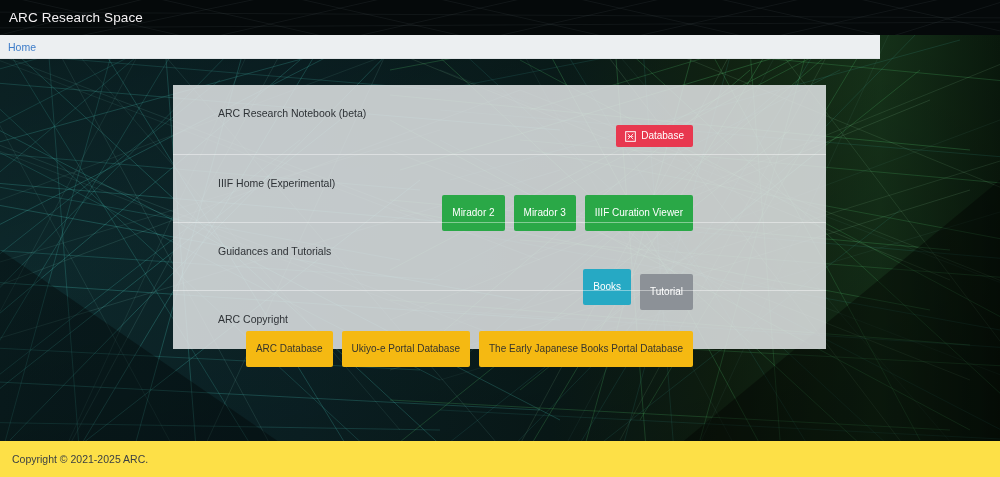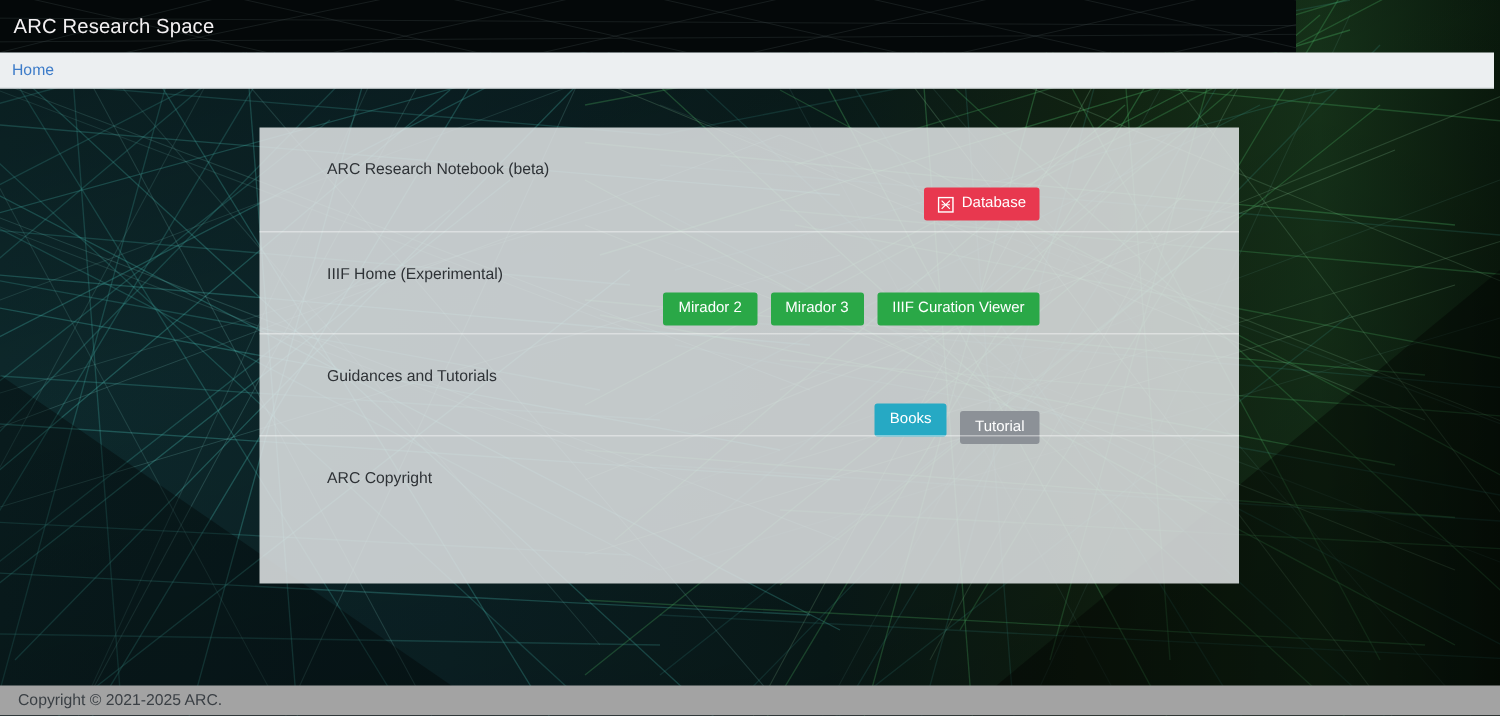--- a/index.html
+++ b/index.html
@@ -21,21 +21,21 @@
     position: absolute;
     left: 0; top: 0;
     width: 1000px; height: 477px;
     z-index: 0;
   }
 
   
   #navbar {
     position: absolute;
     left: 0; top: 0;
-    width: 864px;
+    width: 1000px;
     height: 35px;
     background: #05090a;
     z-index: 20;
     display: flex;
     align-items: center;
     overflow: hidden;
   }
   #navbar .navbar-bg {
     position: absolute;
     left: 0; top: 0; width: 1000px; height: 35px;
@@ -48,21 +48,21 @@
     font-size: 13.5px;
     margin-left: 9px;
     letter-spacing: 0.1px;
     white-space: nowrap;
   }
 
   
   #breadcrumb-bar {
     position: absolute;
     left: 0; top: 35px;
-    width: 996px;
+    width: 880px;
     height: 24px;
     background: #eceff1;
     border-bottom: 1px solid #dfe3e6;
     z-index: 20;
     display: flex;
     align-items: center;
   }
   #breadcrumb-home {
     color: #3d7cc9;
     font-size: 10.5px;
@@ -70,21 +70,21 @@
     text-decoration: none;
     cursor: pointer;
   }
 
   
   #content-card {
     position: absolute;
     left: 173px;
     top: 85px;
     width: 653px;
-    height: 304px;
+    height: 264px;
     background: rgba(226,229,231,0.86);
     z-index: 10;
     padding: 0;
   }
 
   .section {
     position: relative;
     height: 68px;
   }
   .section + .section {
@@ -109,21 +109,21 @@
     align-items: center;
     gap: 9px;
   }
 
   .btn {
     display: inline-flex;
     align-items: center;
     justify-content: center;
     gap: 5px;
     height: 22px;
-    padding: 4px 10px;
+    padding: 18px 10px;
     font-size: 10px;
     border: none;
     border-radius: 2px;
     cursor: pointer;
     white-space: nowrap;
     font-family: "Liberation Sans", sans-serif;
     line-height: 1;
   }
   .btn-danger    { background: #e8384f; color: #ffffff; padding: 0 9px; }
   .btn-success   { background: #2aa847; color: #ffffff; }
@@ -135,22 +135,22 @@
     display: inline-block;
     width: 11px; height: 11px;
     flex: 0 0 11px;
   }
 
   
   #footer {
     position: absolute;
     left: 0; bottom: 0;
     width: 1000px;
-    height: 20px;
-    background: #a3a3a3;
+    height: 36px;
+    background: #fde047;
     z-index: 20;
     display: flex;
     align-items: center;
   }
   #footer-text {
     font-size: 10.5px;
     color: #3a3f44;
     margin-left: 12px;
   }
 </style>
@@ -312,18 +312,29 @@
         <button class="btn btn-info">
           <span>Books</span>
         </button>
         <button class="btn btn-secondary">
           <span>Tutorial</span>
         </button>
       </div>
     </div>
     <div class="section">
       <div class="section-title">ARC Copyright</div>
+      <div class="btn-row">
+        <button class="btn btn-warning">
+          <span>ARC Database</span>
+        </button>
+        <button class="btn btn-warning">
+          <span>Ukiyo-e Portal Database</span>
+        </button>
+        <button class="btn btn-warning">
+          <span>The Early Japanese Books Portal Database</span>
+        </button>
+      </div>
     </div>
   </div>
 
 <div id="footer">
   <span id="footer-text">Copyright © 2021-2025 ARC.</span>
 </div>
 
 </body></html>

